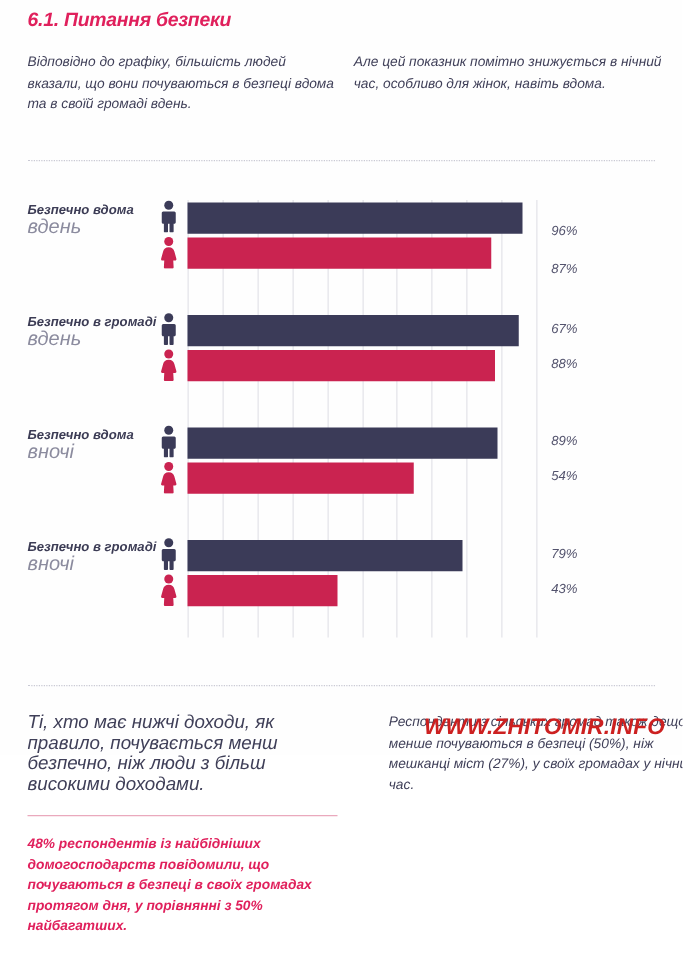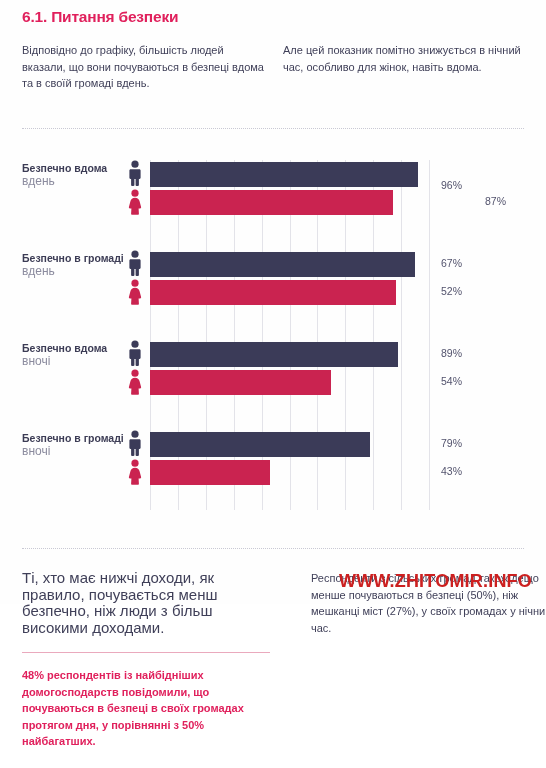--- a/index.html
+++ b/index.html
@@ -13,20 +13,21 @@
     position: relative;
     font-family: "Liberation Sans", sans-serif;
     color: #3c3c55;
     overflow: hidden;
   }
   .page {
     position: relative;
     width: 546px;
     height: 604px;
     background: #fefefe;
+    font-style: italic;
   }
 
   
   .section-title {
     position: absolute;
     left: 22px;
     top: 8px;
     font-size: 15.5px;
     font-weight: bold;
     color: #e0205c;
@@ -88,21 +89,21 @@
     width: 104px;
     text-align: left;
   }
   .grp-label .l1 {
     font-size: 10.5px;
     font-weight: bold;
     color: #3c3c55;
     line-height: 13px;
   }
   .grp-label .l2 {
-    font-size: 12px;
+    font-size: 16px;
     color: #8b8b9e;
     line-height: 13px;
   }
 
   .icon {
     position: absolute;
     left: 126px;
     width: 18px;
     height: 26px;
   }
@@ -203,39 +204,39 @@
               <circle cx="9" cy="4.2" r="3.6" fill="#3b3b58"></circle>
               <path d="M4.6 9.2h8.8c.7 0 1.2.6 1.2 1.3v7.2c0 .7-.5 1.2-1.1 1.2h-.6v6.2c0 .5-.4.9-.9.9h-1.5c-.5 0-.9-.4-.9-.9v-6.2H8.4v6.2c0 .5-.4.9-.9.9H6c-.5 0-.9-.4-.9-.9v-6.2h-.6c-.6 0-1.1-.5-1.1-1.2v-7.2c0-.7.5-1.3 1.2-1.3z" fill="#3b3b58"></path>
             </svg></div>
           <div class="icon" style="top: 29px;"><svg width="18" height="26" viewBox="0 0 18 26">
               <circle cx="9" cy="4.2" r="3.6" fill="#ca2350"></circle>
               <path d="M9 8.8c-2.6 0-4 1.3-4.5 3.3L2.9 18c-.2.8.3 1.4 1 1.4h1.5l-.3 5.3c0 .6.4 1 1 1h5.8c.6 0 1-.4 1-1l-.3-5.3h1.5c.7 0 1.2-.6 1-1.4l-1.6-5.9C12.9 10.1 11.6 8.8 9 8.8z" fill="#ca2350"></path>
             </svg></div>
           <div class="bar male" style="top: 2px; width: 267.84px;"></div>
           <div class="bar female" style="top: 30px; width: 242.73px;"></div>
           <div class="pct" style="top: 7px; margin-top: 12px;">96%</div>
-          <div class="pct" style="top: 35px; margin-left: 44px;">87%</div>
+          <div class="pct" style="top: 49px;">87%</div>
         </div>
         <div class="group" style="top: 100px; height: 70px;">
           <div class="grp-label" style="top: 2px;">
             <div class="l1">Безпечно в громаді</div>
             <div class="l2">вдень</div>
           </div>
           <div class="icon" style="top: 0px;"><svg width="18" height="26" viewBox="0 0 18 26">
               <circle cx="9" cy="4.2" r="3.6" fill="#3b3b58"></circle>
               <path d="M4.6 9.2h8.8c.7 0 1.2.6 1.2 1.3v7.2c0 .7-.5 1.2-1.1 1.2h-.6v6.2c0 .5-.4.9-.9.9h-1.5c-.5 0-.9-.4-.9-.9v-6.2H8.4v6.2c0 .5-.4.9-.9.9H6c-.5 0-.9-.4-.9-.9v-6.2h-.6c-.6 0-1.1-.5-1.1-1.2v-7.2c0-.7.5-1.3 1.2-1.3z" fill="#3b3b58"></path>
             </svg></div>
           <div class="icon" style="top: 29px;"><svg width="18" height="26" viewBox="0 0 18 26">
               <circle cx="9" cy="4.2" r="3.6" fill="#ca2350"></circle>
               <path d="M9 8.8c-2.6 0-4 1.3-4.5 3.3L2.9 18c-.2.8.3 1.4 1 1.4h1.5l-.3 5.3c0 .6.4 1 1 1h5.8c.6 0 1-.4 1-1l-.3-5.3h1.5c.7 0 1.2-.6 1-1.4l-1.6-5.9C12.9 10.1 11.6 8.8 9 8.8z" fill="#ca2350"></path>
             </svg></div>
           <div class="bar male" style="top: 2px; width: 265.05px;"></div>
           <div class="bar female" style="top: 30px; width: 245.52px;"></div>
           <div class="pct" style="top: 7px;">67%</div>
-          <div class="pct" style="top: 35px;">52%</div>
+          <div class="pct" style="top: 35px;">88%</div>
         </div>
         <div class="group" style="top: 190px; height: 70px;">
           <div class="grp-label" style="top: 2px;">
             <div class="l1">Безпечно вдома</div>
             <div class="l2">вночі</div>
           </div>
           <div class="icon" style="top: 0px;"><svg width="18" height="26" viewBox="0 0 18 26">
               <circle cx="9" cy="4.2" r="3.6" fill="#3b3b58"></circle>
               <path d="M4.6 9.2h8.8c.7 0 1.2.6 1.2 1.3v7.2c0 .7-.5 1.2-1.1 1.2h-.6v6.2c0 .5-.4.9-.9.9h-1.5c-.5 0-.9-.4-.9-.9v-6.2H8.4v6.2c0 .5-.4.9-.9.9H6c-.5 0-.9-.4-.9-.9v-6.2h-.6c-.6 0-1.1-.5-1.1-1.2v-7.2c0-.7.5-1.3 1.2-1.3z" fill="#3b3b58"></path>
             </svg></div>

